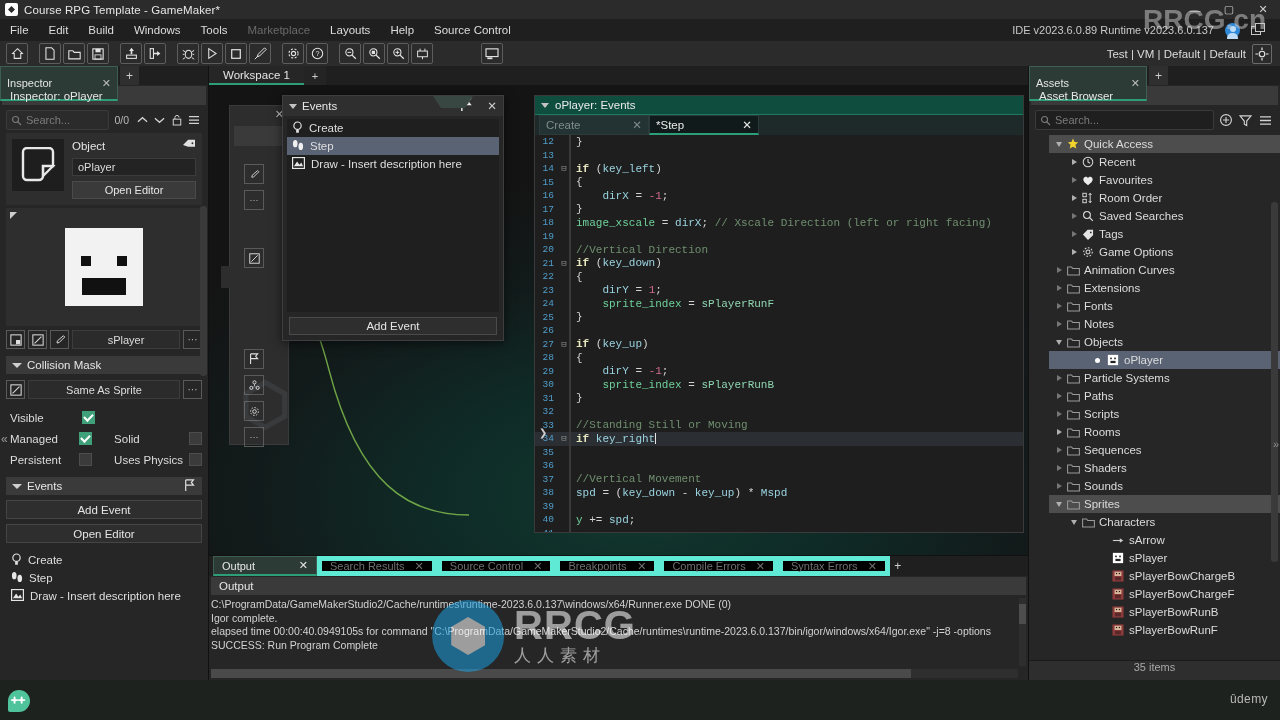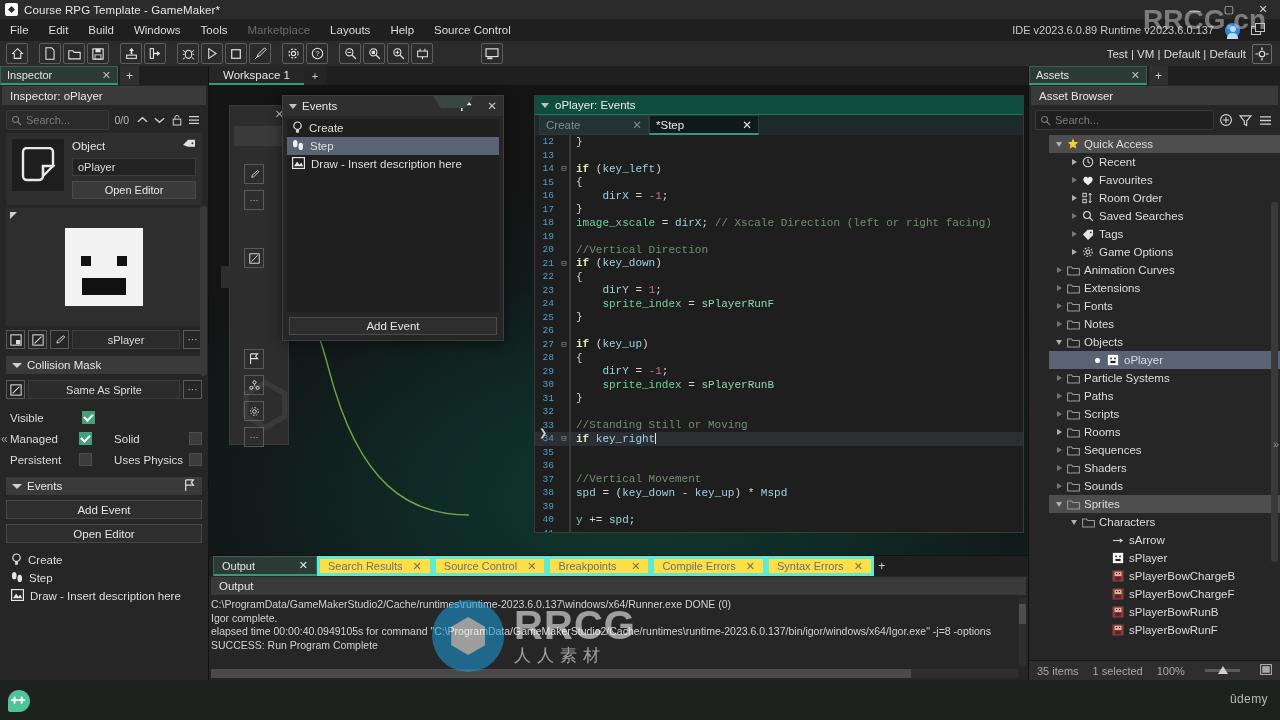--- a/index.html
+++ b/index.html
@@ -64,21 +64,21 @@
                 display:flex;align-items:center;justify-content:center;}
 
   
   .inspector {
     position:absolute; left:0; top:66px; width:209px; height:614px;
     background:#262626; border-right:1px solid #111;
   }
   .panel-tabbar { height:19px; background:#1f1f1f; display:flex; align-items:stretch; }
   .panel-tab {
     background:#2c3b36; border:1px solid #3c5f51; border-bottom:2px solid #2e9e7a;
-    display:flex; align-items:center; padding:0 6px; font-size:11px; color:#e4e4e4; min-width:118px;
+    display:flex; align-items:center; padding:16px 6px; font-size:11px; color:#e4e4e4; min-width:118px;
   }
   .panel-tab .lbl{flex:1;}
   .panel-tab .x{color:#bcbcbc; font-size:11px; margin-left:6px;}
   .tab-plus { width:19px; display:flex;align-items:center;justify-content:center;
               background:#2f2f2f; color:#cfcfcf; font-size:12px; margin-left:2px;}
   .panel-sub { height:19px; background:#3a3a3a; display:flex; align-items:center;
                padding-left:8px; font-size:11.5px; color:#e6e6e6; margin:1px 2px 0 2px;}
 
   .search-row { height:22px; margin:4px 6px 2px 6px; display:flex; align-items:center;
                 background:#262626; }
@@ -209,21 +209,21 @@
   .kw{color:#e8e8c0;font-weight:bold;} .cm{color:#6f8f6f;} .num{color:#d06c8c;}
   .var{color:#9ad3e0;} .bi{color:#6fd09a;} .res{color:#8fd6b0;} .op{color:#d4d4d4;}
   .cursor{display:inline-block;width:1px;height:11px;background:#e6e6e6;vertical-align:-2px;}
   .code-marker{position:absolute;left:4px;top:331px;color:#cfcfcf;font-size:10px;}
 
   
   .outdock { position:absolute; left:209px; top:555px; width:819px; height:125px; background:#262626;
              border-top:1px solid #111;}
   .od-tabs { height:20px; background:#1f1f1f; display:flex; align-items:stretch; padding-left:4px;}
   .od-tab { display:flex;align-items:center;padding:0 8px;font-size:11px;color:#6f6f6f;
-            background:#fde047;border:3px solid #5eead4; min-width:104px;}
+            background:#000000;border:5px solid #5eead4; min-width:104px;}
   .od-tab .x{margin-left:auto;padding-left:10px;}
   .od-tab.active { background:#2c3b36;border:1px solid #3c5f51;border-bottom:2px solid #2e9e7a;color:#e6e6e6;}
   .od-plus { width:16px; display:flex;align-items:center;justify-content:center;color:#cfcfcf;font-size:12px;}
   .od-sub { height:18px; background:#3a3a3a; margin:1px 2px 0 2px; display:flex;align-items:center;
             padding-left:8px;font-size:11.5px;color:#e6e6e6;}
   .od-body { position:absolute; left:2px; right:10px; top:42px; bottom:14px; background:#262626;
              overflow:hidden; }
   .od-line { font-size:10.5px; color:#d2d2d2; line-height:13.5px; white-space:nowrap;
              font-family:"Liberation Sans", sans-serif;}
   .od-vscroll{position:absolute;right:2px;top:42px;width:7px;bottom:14px;background:#2e2e2e;}
@@ -242,21 +242,21 @@
   .trow.sel-dark { background:#4d4d4d; }
   .trow.sel-blue { background:#5a6374; }
   .tw { width:12px; display:flex;align-items:center;justify-content:center;flex:none;}
   .tri-r { width:0;height:0;border-left:5px solid #b0b0b0;border-top:3.5px solid transparent;border-bottom:3.5px solid transparent;}
   .tri-r.dim{border-left-color:#767676;}
   .tri-d { width:0;height:0;border-top:5px solid #b0b0b0;border-left:3.5px solid transparent;border-right:3.5px solid transparent;}
   .ticon { width:16px; display:flex;align-items:center;justify-content:center;flex:none;}
   .tlbl { margin-left:3px; }
   .as-status { position:absolute; left:0; right:0; bottom:0; height:20px; background:#2e2e2e;
                display:flex; align-items:center; padding:0 8px; font-size:11px; color:#a8a8a8; gap:14px;
-               border-top:1px solid #1a1a1a;}
+               border-top:1px solid #1a1a1a;flex-direction:column;}
   .zoom-slider{flex:1;height:3px;background:#5a5a5a;position:relative;margin:0 6px;}
   .zoom-knob{position:absolute;left:38%;top:-3px;width:0;height:0;
              border-left:5px solid transparent;border-right:5px solid transparent;border-bottom:8px solid #cfcfcf;}
   .as-scroll{position:absolute;right:2px;top:136px;width:7px;height:360px;background:#3a3a3a;border-radius:3px;}
   .as-collapse{position:absolute;right:1px;top:372px;color:#8f8f8f;font-size:11px;}
 
   
   .taskbar { position:absolute; left:0; bottom:0; width:1280px; height:40px; background:#1d221f;}
   .tb-app { position:absolute; left:8px; top:10px; width:22px;height:22px;background:#4fc39b;
             border-radius:11px 11px 11px 2px; display:flex;align-items:center;justify-content:center;}

